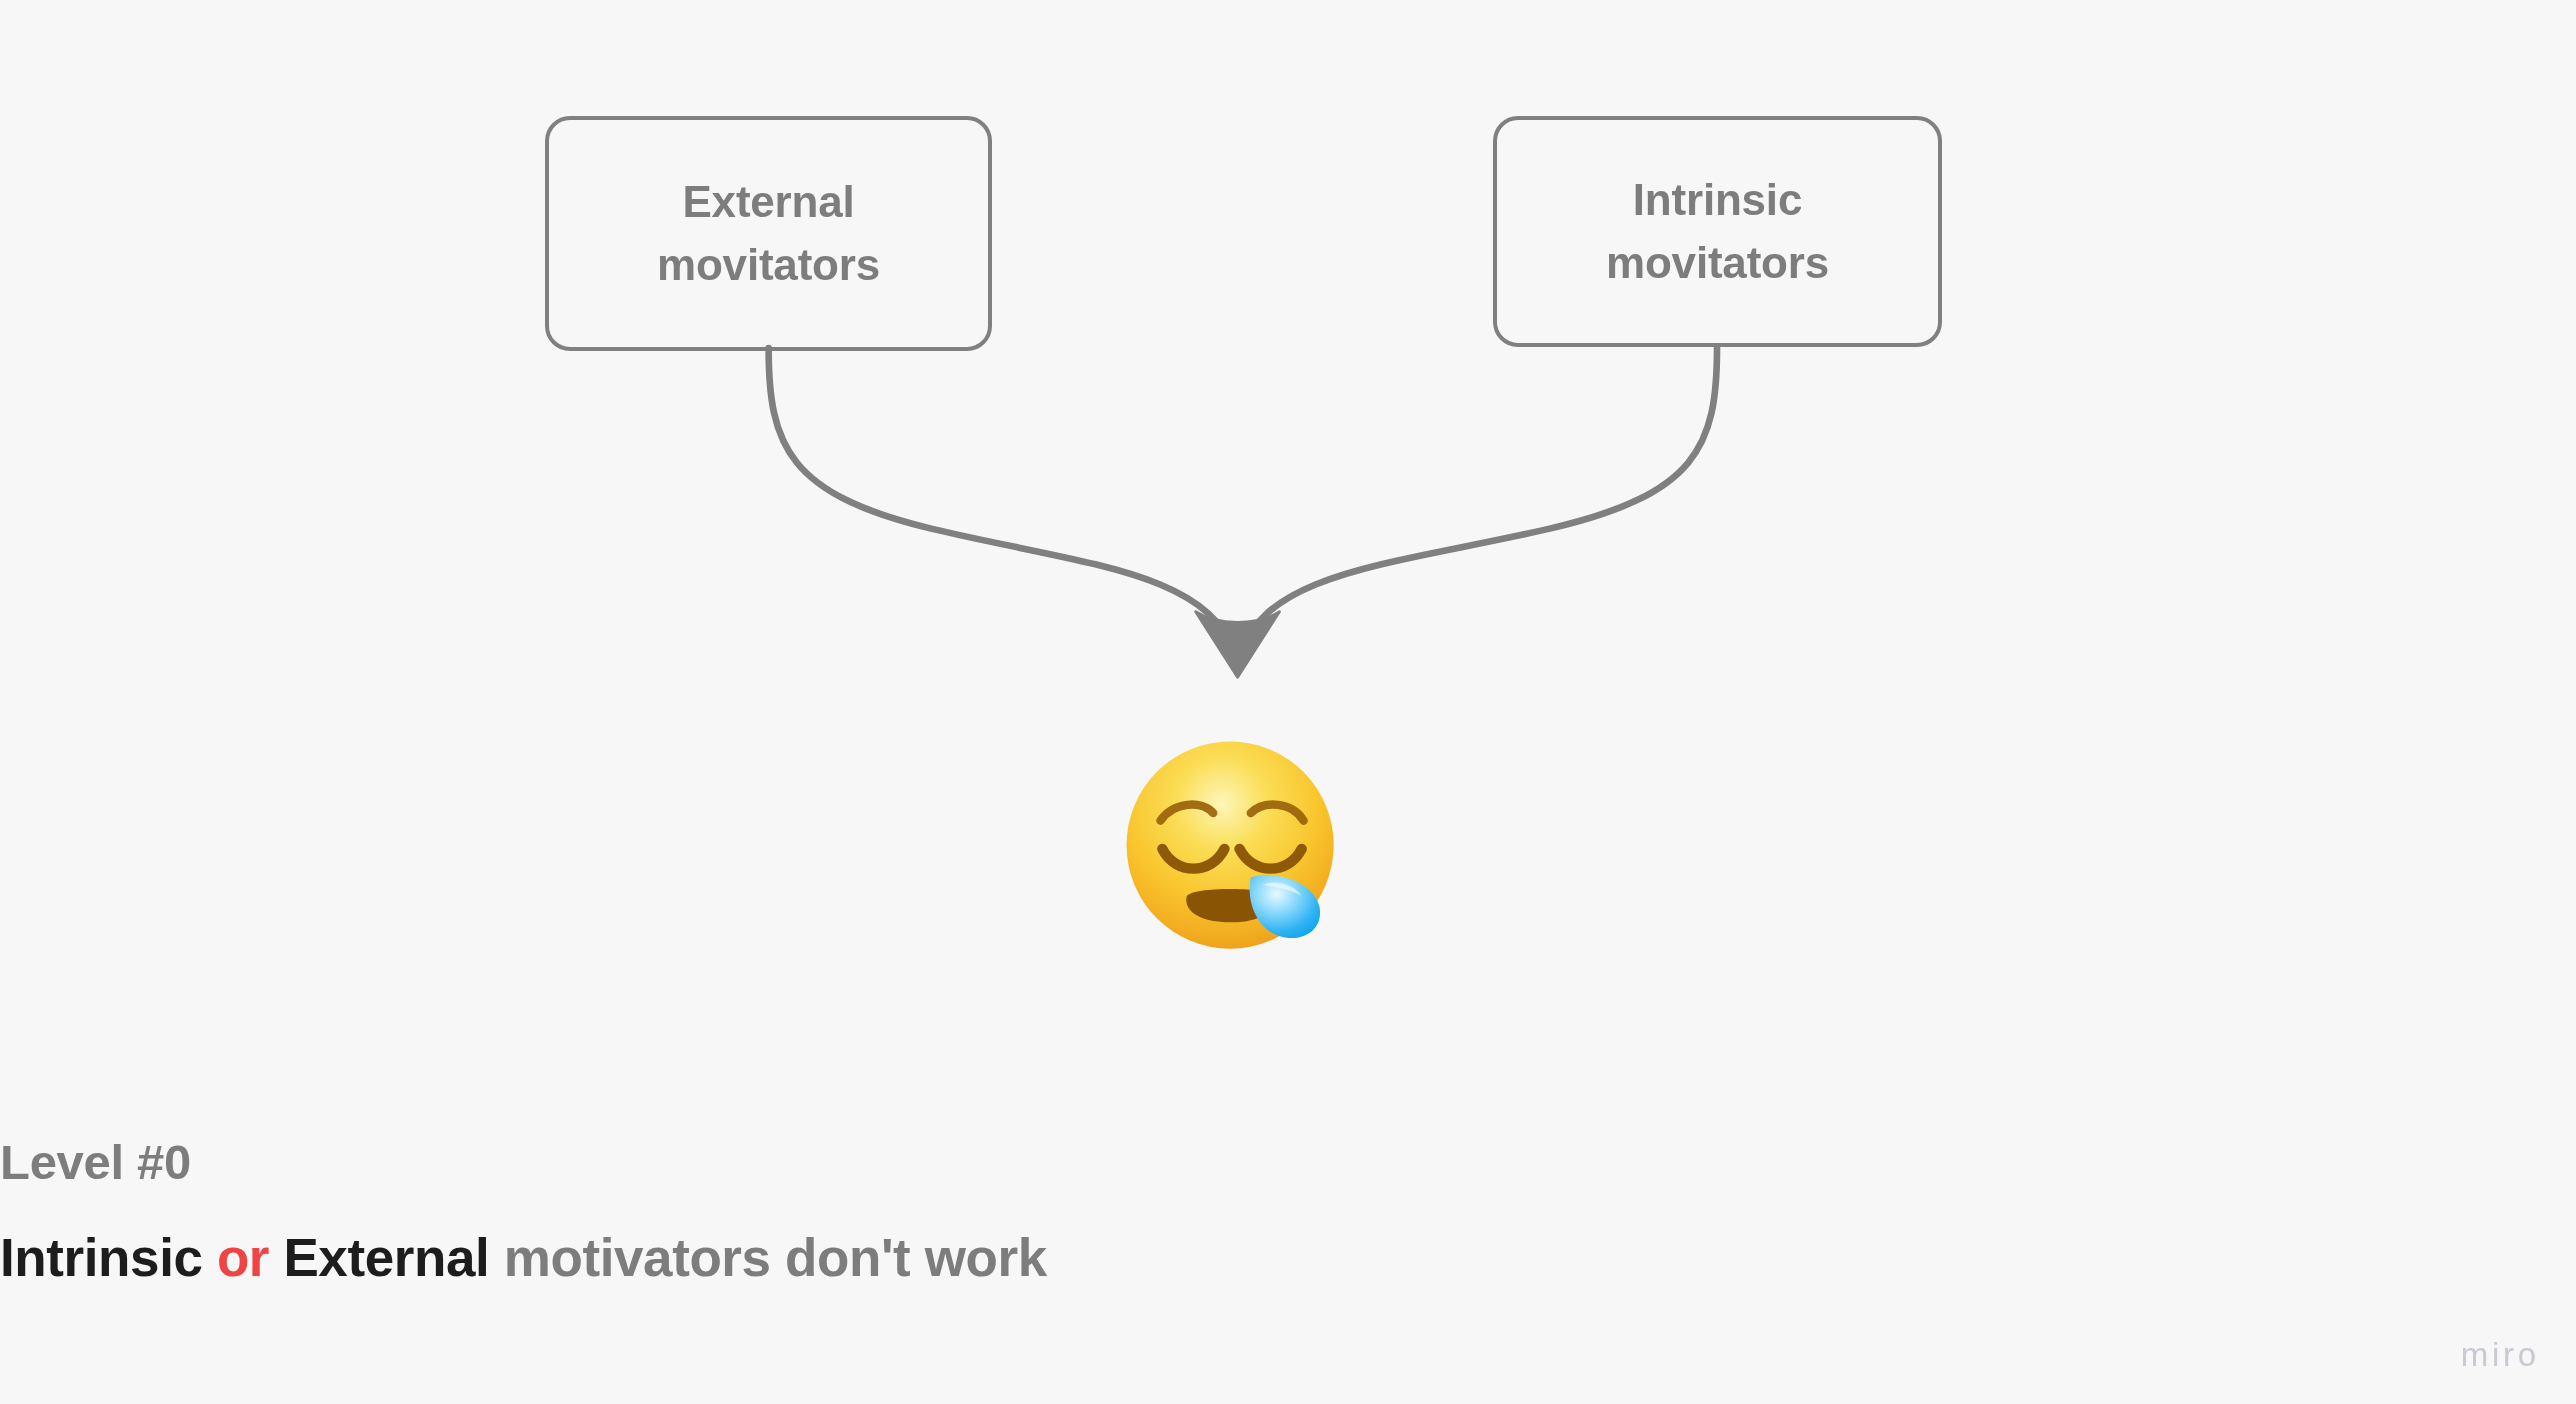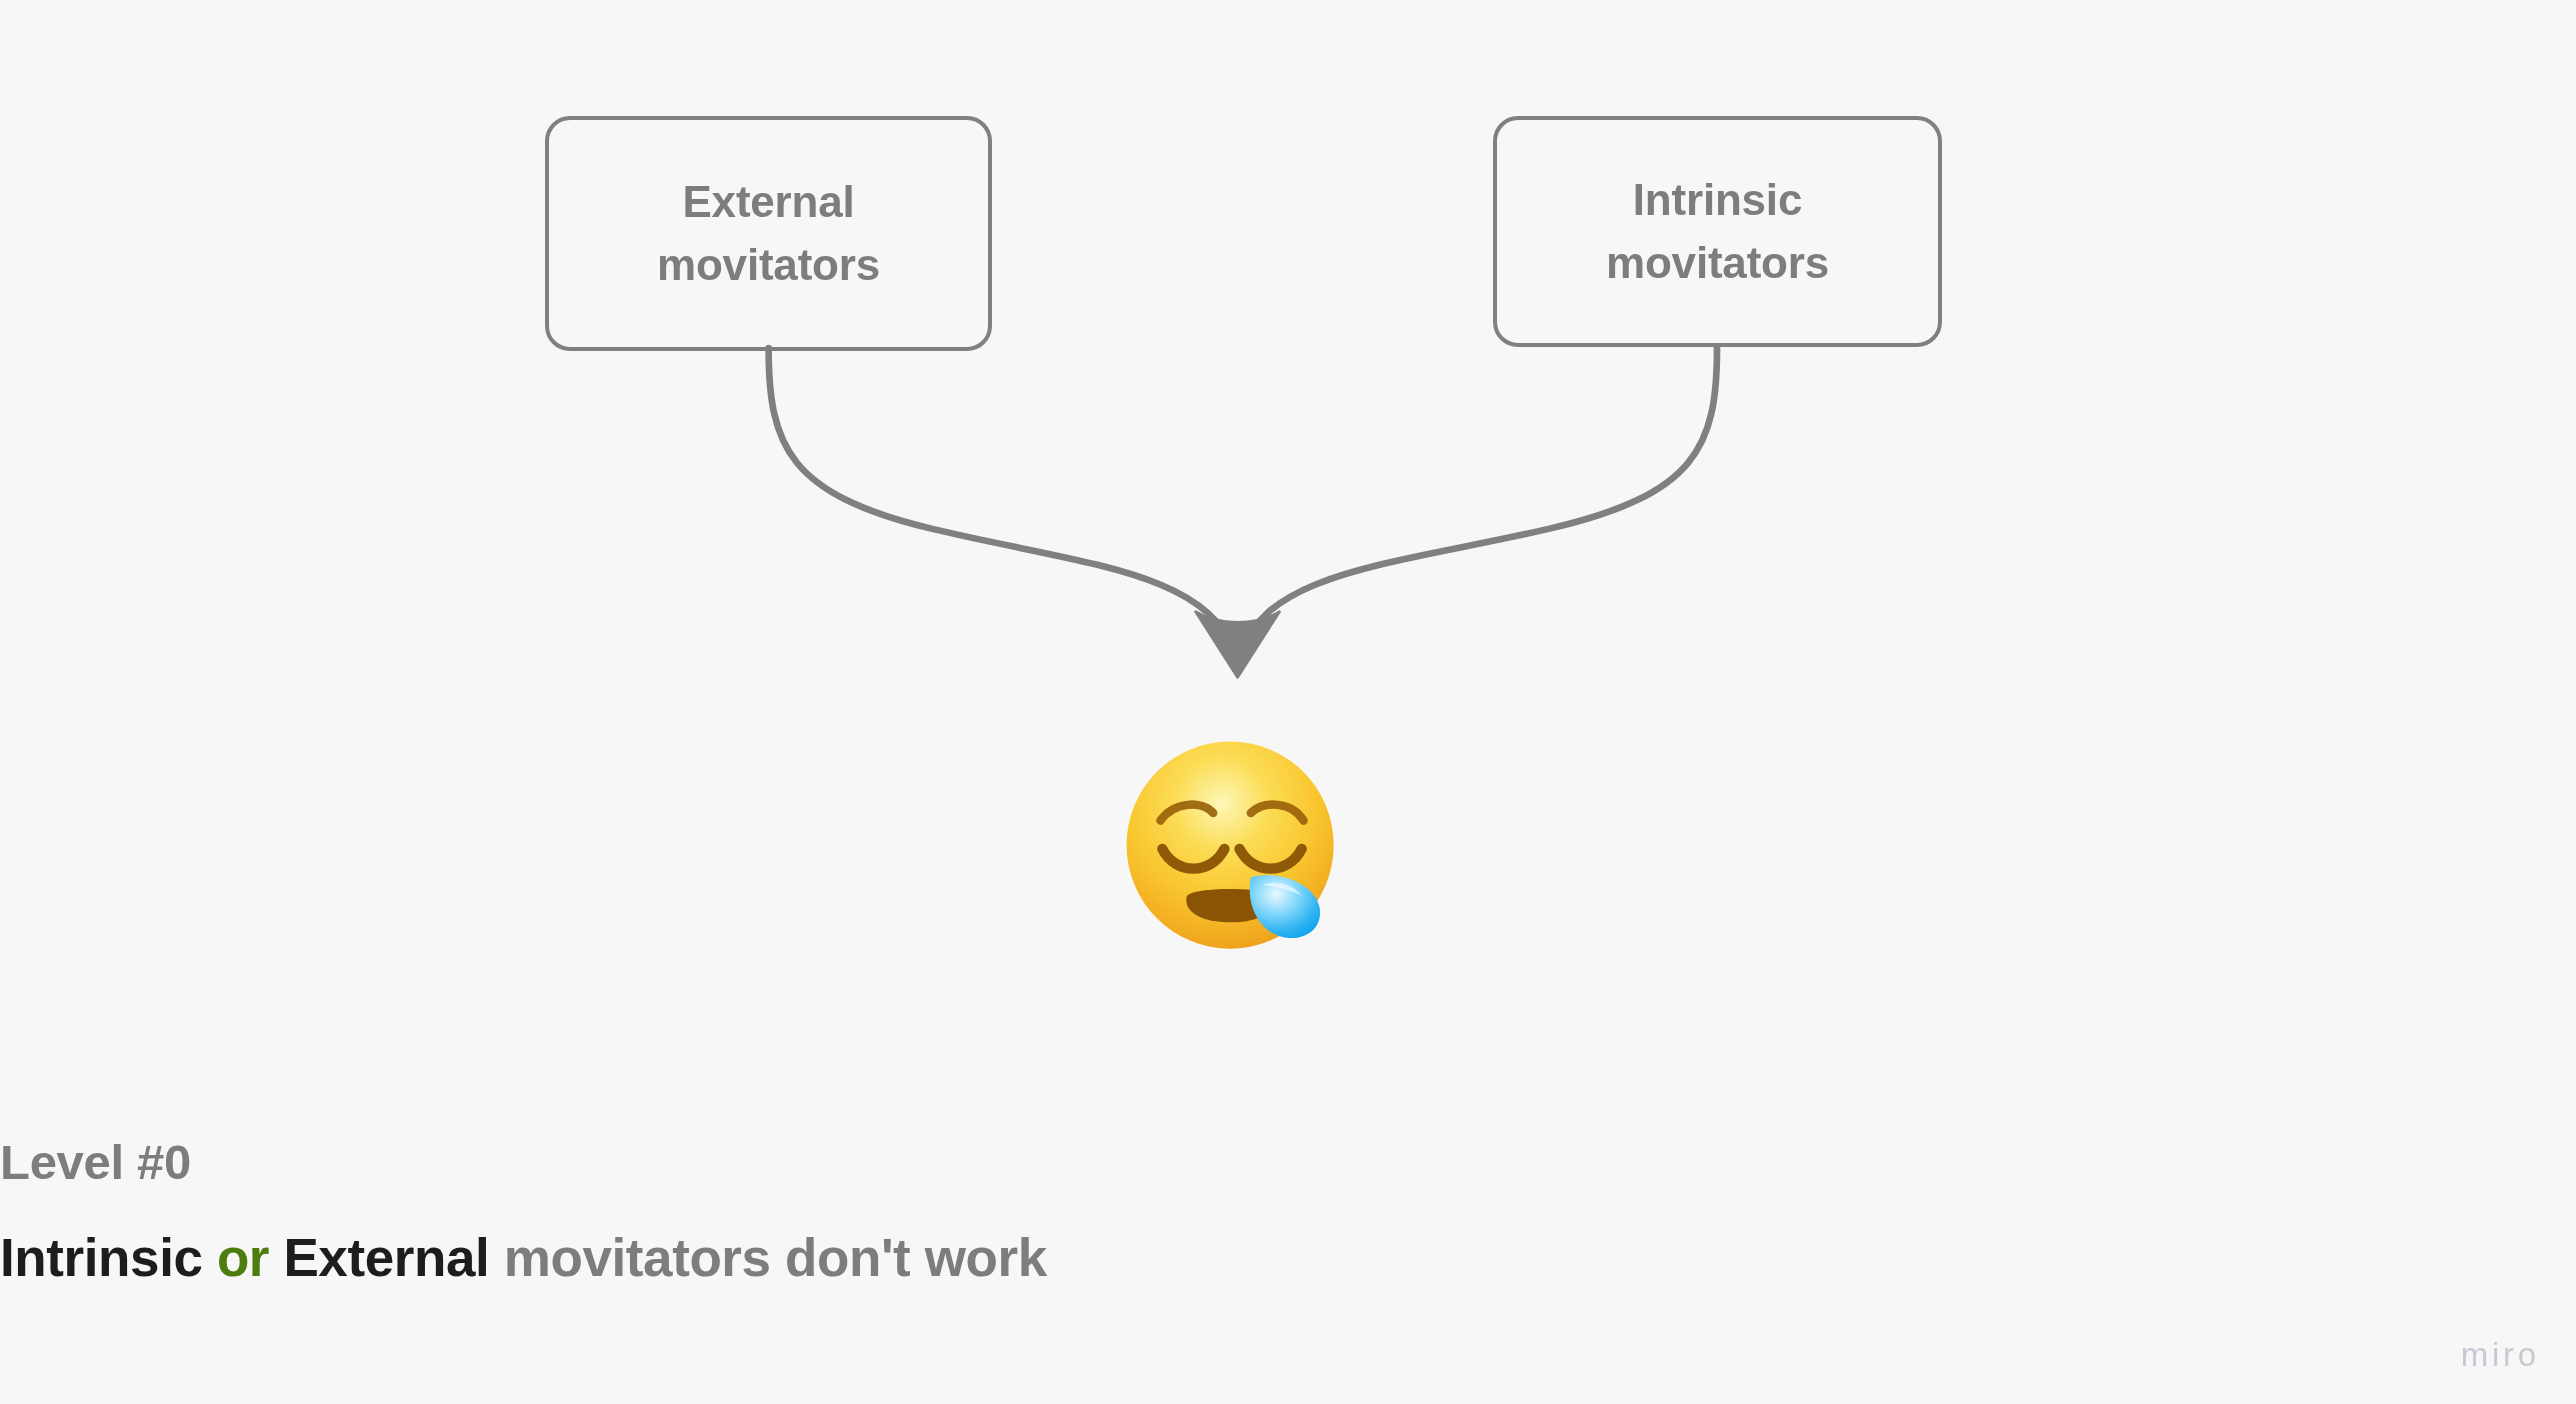--- a/index.html
+++ b/index.html
@@ -94,21 +94,21 @@
   }
   #caption-line2 {
     font-size: 53px;
     font-weight: bold;
     line-height: 1.25;
     margin-top: 32px;
     letter-spacing: -0.4px;
     color: #7d7d7d;
   }
   .em-strong { color: #1d1d1d; }
-  .em-muted  { color: #4d7c0f; }
+  .em-muted  { color: #ef4444; }
 
   
   #watermark {
     position: absolute;
     right: 36px;
     bottom: 30px;
     font-size: 33px;
     color: #c9c9d4;
     letter-spacing: 3.8px;
     font-weight: normal;
@@ -181,20 +181,20 @@
                C 217 206, 198 220, 176 216
                C 150 212, 134 182, 140 152 Z" fill="url(#dropGrad)"></path>
       <path d="M 152 160 C 168 155, 186 160, 194 172
                C 180 164, 162 162, 152 160 Z" fill="#ffffff" opacity="0.55"></path>
     </svg>
   </div>
 
   <div id="caption">
     <div id="caption-line1">Level #0</div>
     <div id="caption-line2">
-      <span class="em-strong">Intrinsic</span><span class="em-muted"> or </span><span class="em-strong">External</span><span> movitators don't work</span>
+      <span class="em-strong">Intrinsic</span><span class="em-muted"> or </span><span class="em-strong">External</span><span> motivators don't work</span>
     </div>
   </div>
 
   <div id="watermark">miro</div>
 
 </div>
 
 
 </body></html>

